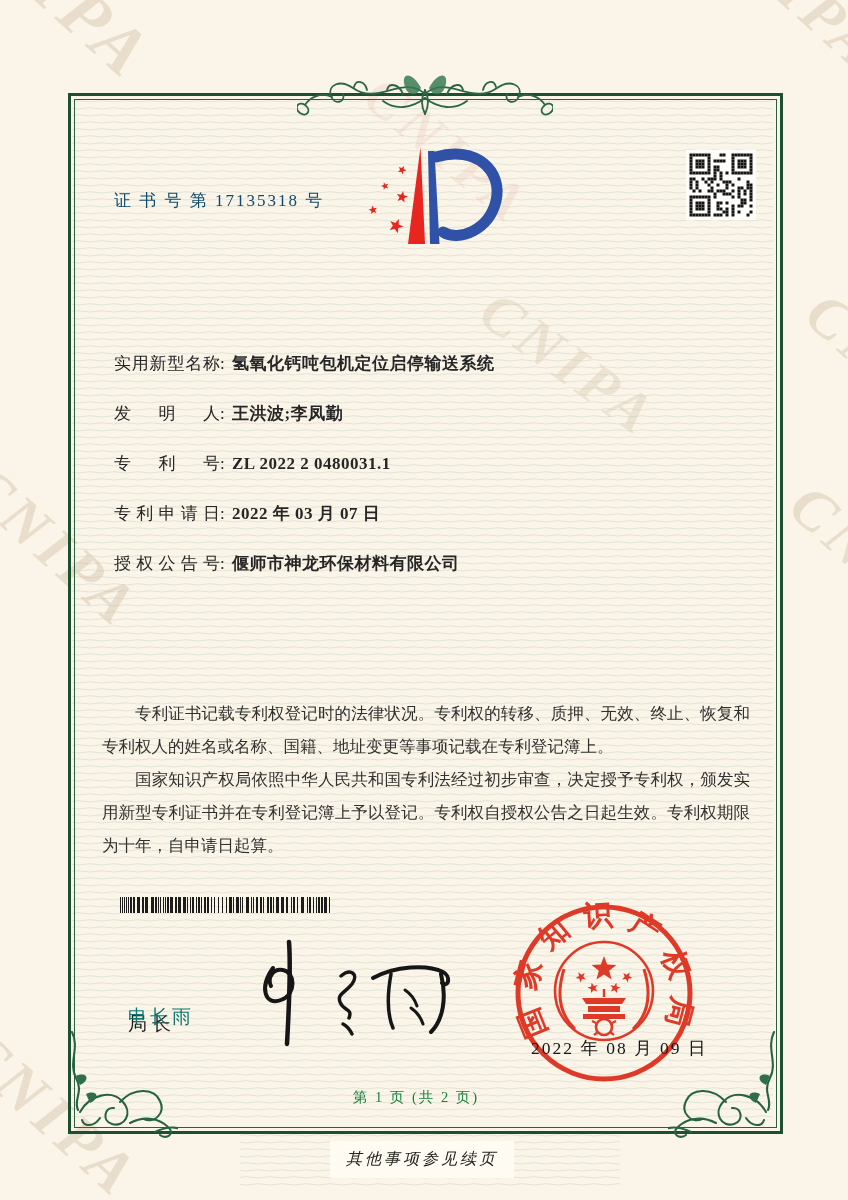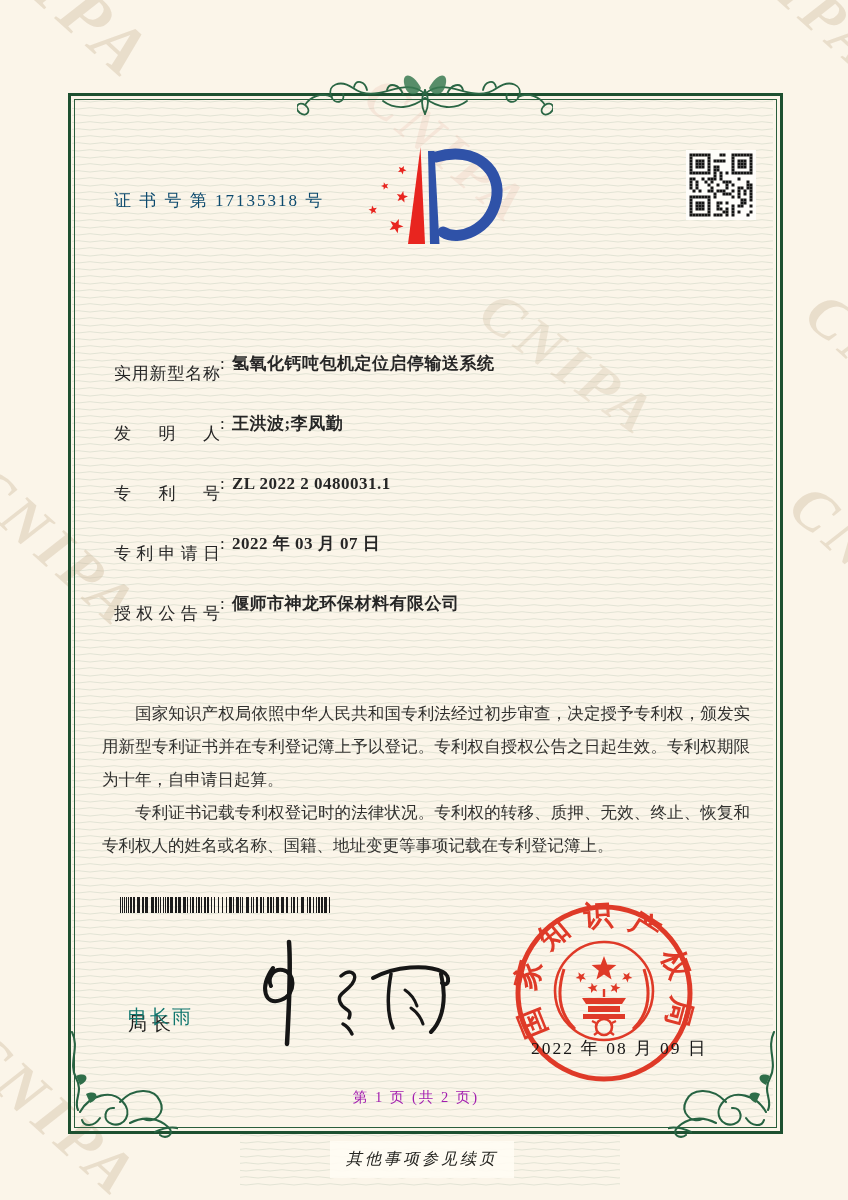--- a/index.html
+++ b/index.html
@@ -19,36 +19,36 @@
   .frame-inner{position:absolute;left:3px;top:3px;right:3px;bottom:3px;
       border:1.5px solid #2a5e3c;}
 
   .cert-number{position:absolute;left:114px;top:141px;font-size:17px;color:#0c4a6e;letter-spacing:2px;margin-top:48px;}
 
   .title{position:absolute;left:76px;top:253px;width:700px;text-align:center;
       font-size:40px;font-weight:700;color:#101010;letter-spacing:11px;}
 
   .fields{position:absolute;left:114px;top:352px;width:630px;font-size:17px;color:#262626;}
   .frow{margin-bottom:26px;line-height:24px;white-space:nowrap;}
-  .flabel{display:inline-block;width:106px;text-align:justify;text-align-last:justify;vertical-align:top;margin-top:10px;}
+  .flabel{display:inline-block;width:106px;text-align:justify;text-align-last:justify;vertical-align:top;}
   .fcolon{display:inline-block;width:12px;}
   .fvalue{letter-spacing:0.5px;font-weight:bold;}
   .pair1{display:inline-block;width:340px;}
 
   .paras{position:absolute;left:102px;top:697px;width:648px;font-size:16.5px;
       line-height:33px;color:#30302e;text-align:justify;}
   .paras p{margin:0;text-indent:2em;}
 
   .sig-title{position:absolute;left:128px;top:1011px;font-size:19px;color:#1d1d1b;letter-spacing:5px;}
   .sig-name{position:absolute;left:128px;top:1004px;font-size:19px;color:#0f766e;letter-spacing:3px;}
 
   .seal-date{position:absolute;left:531px;top:1036px;font-size:17.5px;color:#161616;letter-spacing:2px;font-weight:500;}
 
   .page-num{position:absolute;left:76px;top:1088px;width:680px;text-align:center;
-      font-size:14.5px;color:#a21caf;letter-spacing:2px;}
+      font-size:14.5px;color:#15803d;letter-spacing:2px;}
 
   .cont-note{position:absolute;left:330px;top:1141px;padding:8px 16px;background:rgba(255,252,243,0.92);
       font-size:16px;font-style:italic;color:#242420;letter-spacing:3px;}
 
   svg{display:block;}
 </style>
 </head>
 <body>
 
 <div class="page">
@@ -491,22 +491,22 @@
     </div>
     <div class="frow">
       <span class="flabel">专利申请日</span><span class="fcolon">:</span><span class="fvalue">2022 年 03 月 07 日</span>
     </div>
     <div class="frow">
       <span class="flabel">授权公告号</span><span class="fcolon">:</span><span class="fvalue">偃师市神龙环保材料有限公司</span>
     </div>
   </div>
 
   <div class="paras">
+    <p>专利证书记载专利权登记时的法律状况。专利权的转移、质押、无效、终止、恢复和专利权人的姓名或名称、国籍、地址变更等事项记载在专利登记簿上。</p>
     <p>国家知识产权局依照中华人民共和国专利法经过初步审查，决定授予专利权，颁发实用新型专利证书并在专利登记簿上予以登记。专利权自授权公告之日起生效。专利权期限为十年，自申请日起算。</p>
-    <p>专利证书记载专利权登记时的法律状况。专利权的转移、质押、无效、终止、恢复和专利权人的姓名或名称、国籍、地址变更等事项记载在专利登记簿上。</p>
   </div>
 
   <svg id="barcode" class="abs" style="left:118px;top:897px;" width="220" height="16" viewBox="0 0 220 16">
       <rect x="2" y="0" width="1" height="16" fill="#1c1c1c"></rect>
       <rect x="4" y="0" width="1" height="16" fill="#1c1c1c"></rect>
       <rect x="6" y="0" width="1" height="16" fill="#1c1c1c"></rect>
       <rect x="8" y="0" width="1" height="16" fill="#1c1c1c"></rect>
       <rect x="10" y="0" width="1" height="16" fill="#1c1c1c"></rect>
       <rect x="12" y="0" width="2" height="16" fill="#1c1c1c"></rect>
       <rect x="15" y="0" width="2" height="16" fill="#1c1c1c"></rect>

